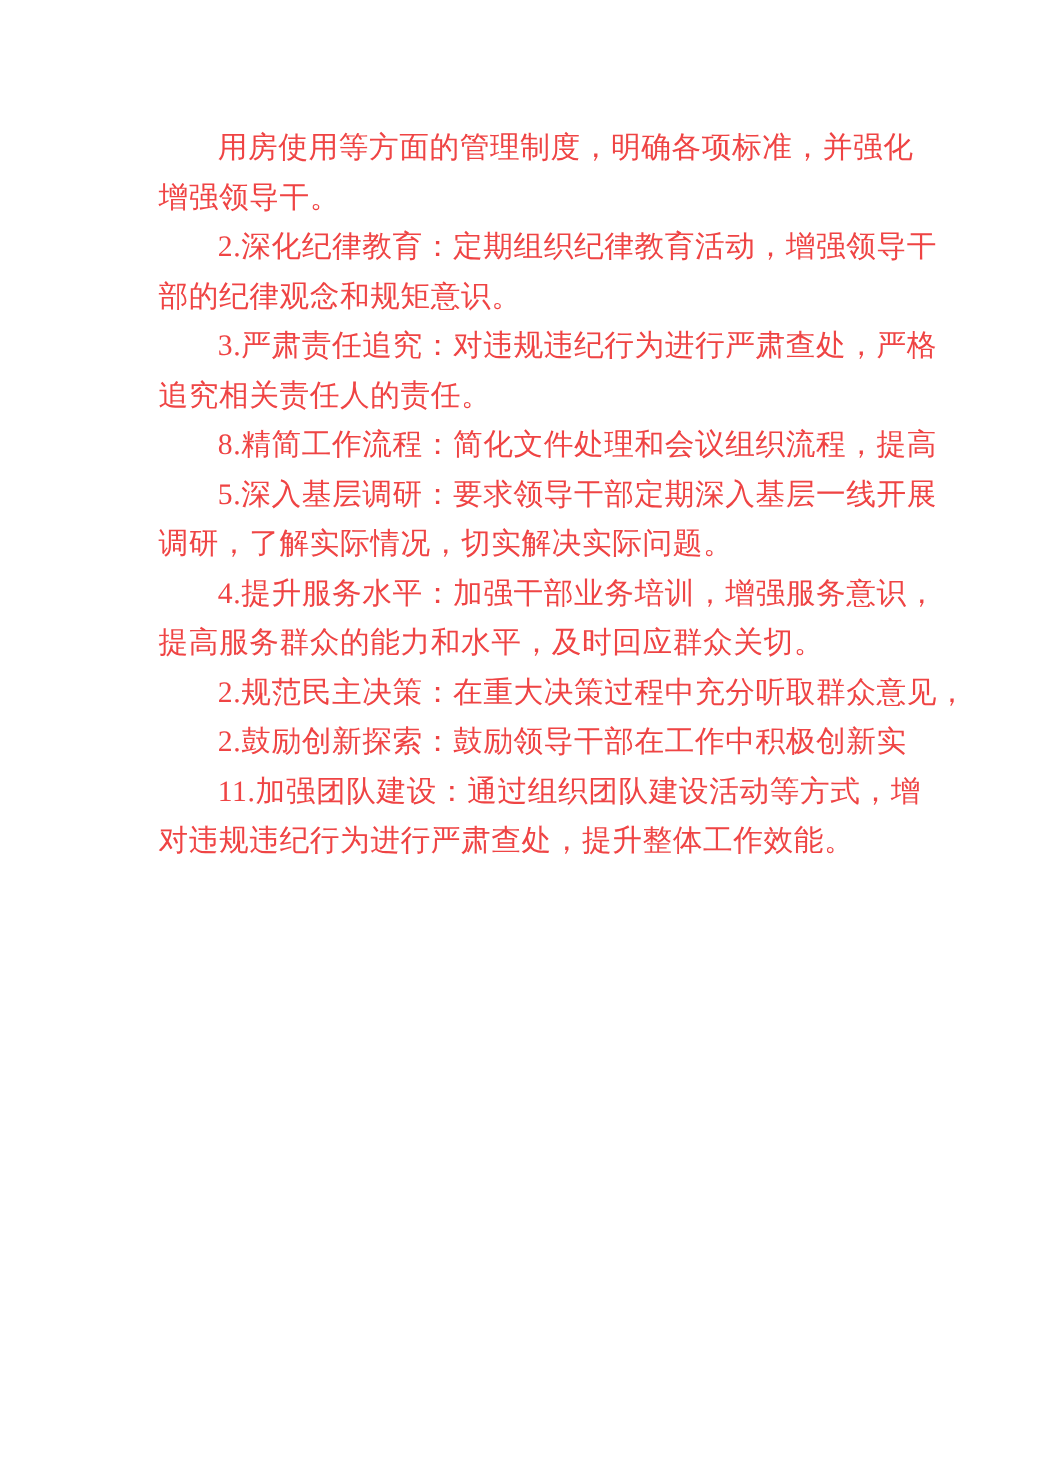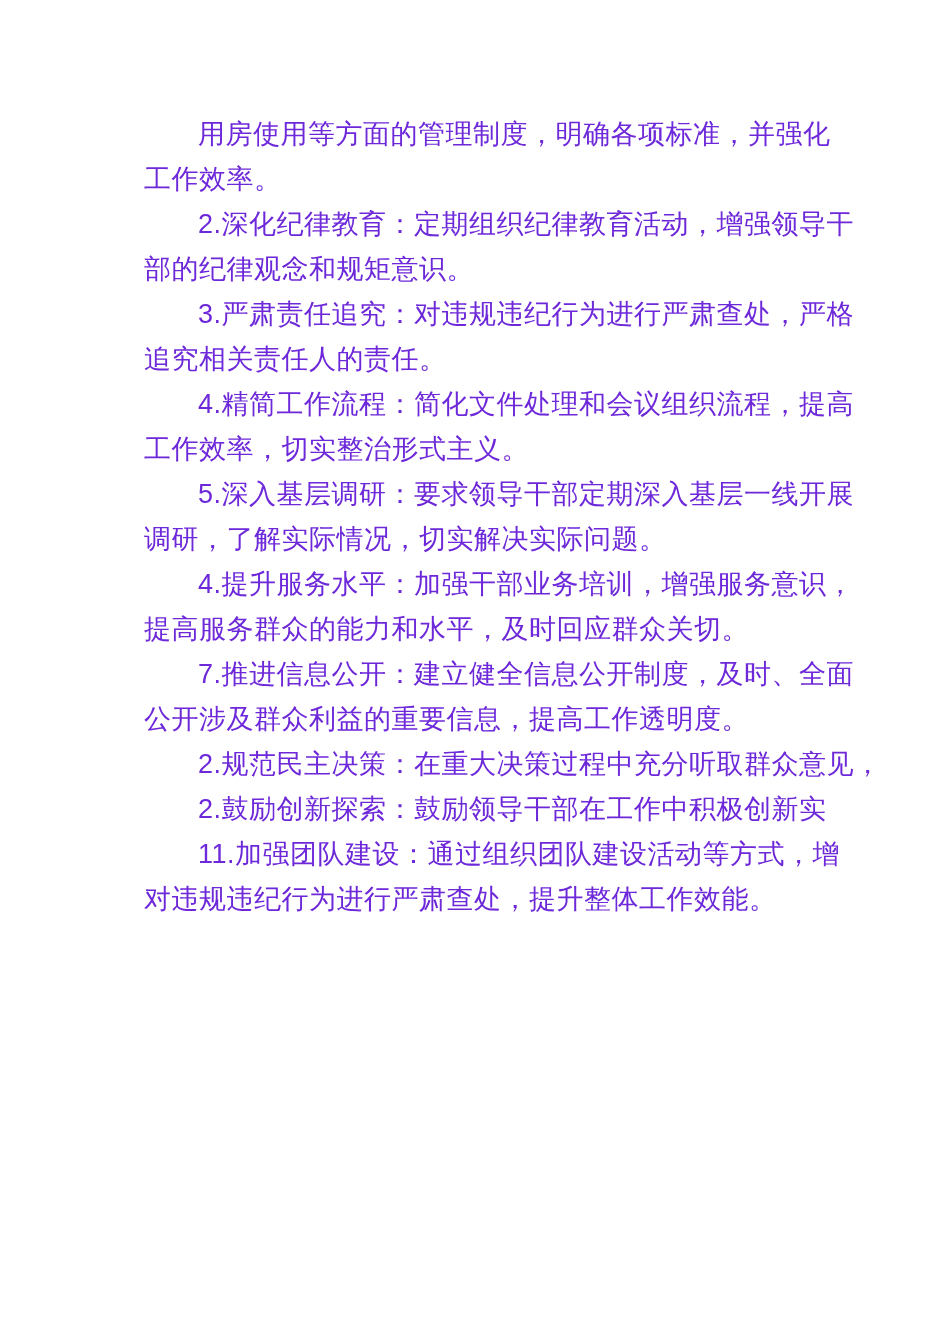--- a/index.html
+++ b/index.html
@@ -35,48 +35,43 @@
     white-space: nowrap;
   }
   .para .line:first-child {
     text-indent: 2em;
   }
 </style>
 </head>
 <body>
 
 <div class="page">
-  <div class="content" id="doc-body" style="color: #6d28d9;">
+  <div class="content" id="doc-body" style="color: #ef4444; font-family: Liberation Serif, serif;">
       <p class="para">
         <span class="line">用房使用等方面的管理制度，明确各项标准，并强化</span>
-        <span class="line">工作效率。</span>
+        <span class="line">增强领导干。</span>
       </p>
       <p class="para">
         <span class="line">2.深化纪律教育：定期组织纪律教育活动，增强领导干</span>
         <span class="line">部的纪律观念和规矩意识。</span>
       </p>
       <p class="para">
         <span class="line">3.严肃责任追究：对违规违纪行为进行严肃查处，严格</span>
         <span class="line">追究相关责任人的责任。</span>
       </p>
       <p class="para">
-        <span class="line">4.精简工作流程：简化文件处理和会议组织流程，提高</span>
-        <span class="line">工作效率，切实整治形式主义。</span>
+        <span class="line">8.精简工作流程：简化文件处理和会议组织流程，提高</span>
       </p>
       <p class="para">
         <span class="line">5.深入基层调研：要求领导干部定期深入基层一线开展</span>
         <span class="line">调研，了解实际情况，切实解决实际问题。</span>
       </p>
       <p class="para">
         <span class="line">4.提升服务水平：加强干部业务培训，增强服务意识，</span>
         <span class="line">提高服务群众的能力和水平，及时回应群众关切。</span>
-      </p>
-      <p class="para">
-        <span class="line">7.推进信息公开：建立健全信息公开制度，及时、全面</span>
-        <span class="line">公开涉及群众利益的重要信息，提高工作透明度。</span>
       </p>
       <p class="para">
         <span class="line">2.规范民主决策：在重大决策过程中充分听取群众意见，</span>
       </p>
       <p class="para">
         <span class="line">2.鼓励创新探索：鼓励领导干部在工作中积极创新实</span>
       </p>
       <p class="para">
         <span class="line">11.加强团队建设：通过组织团队建设活动等方式，增</span>
         <span class="line">对违规违纪行为进行严肃查处，提升整体工作效能。</span>

